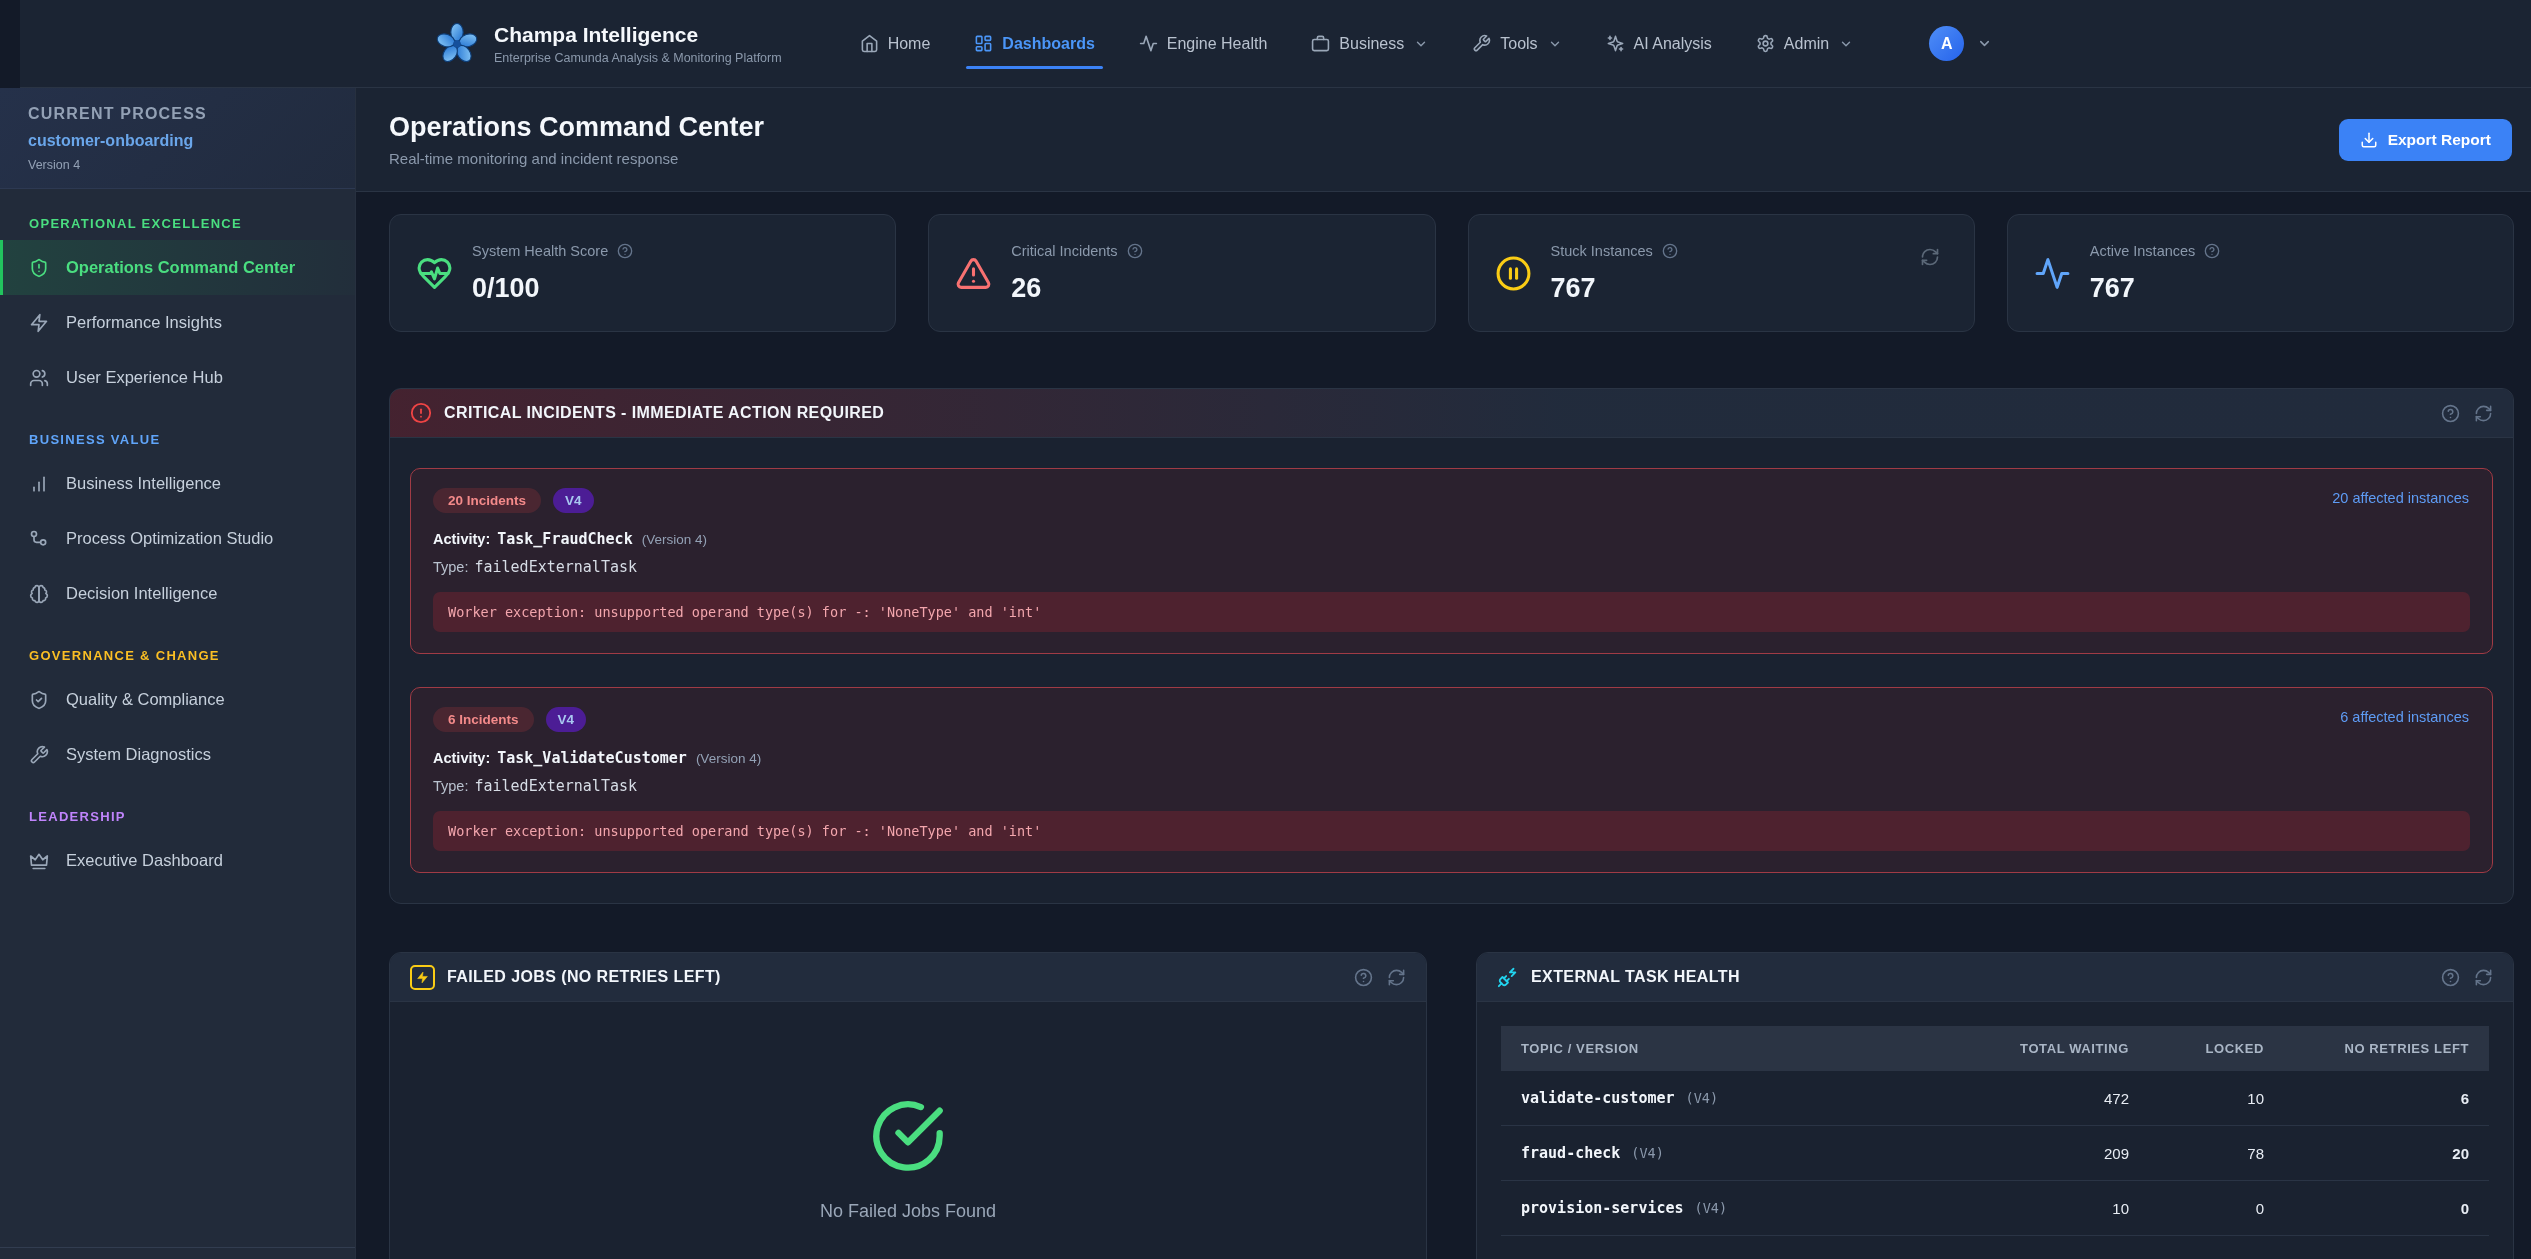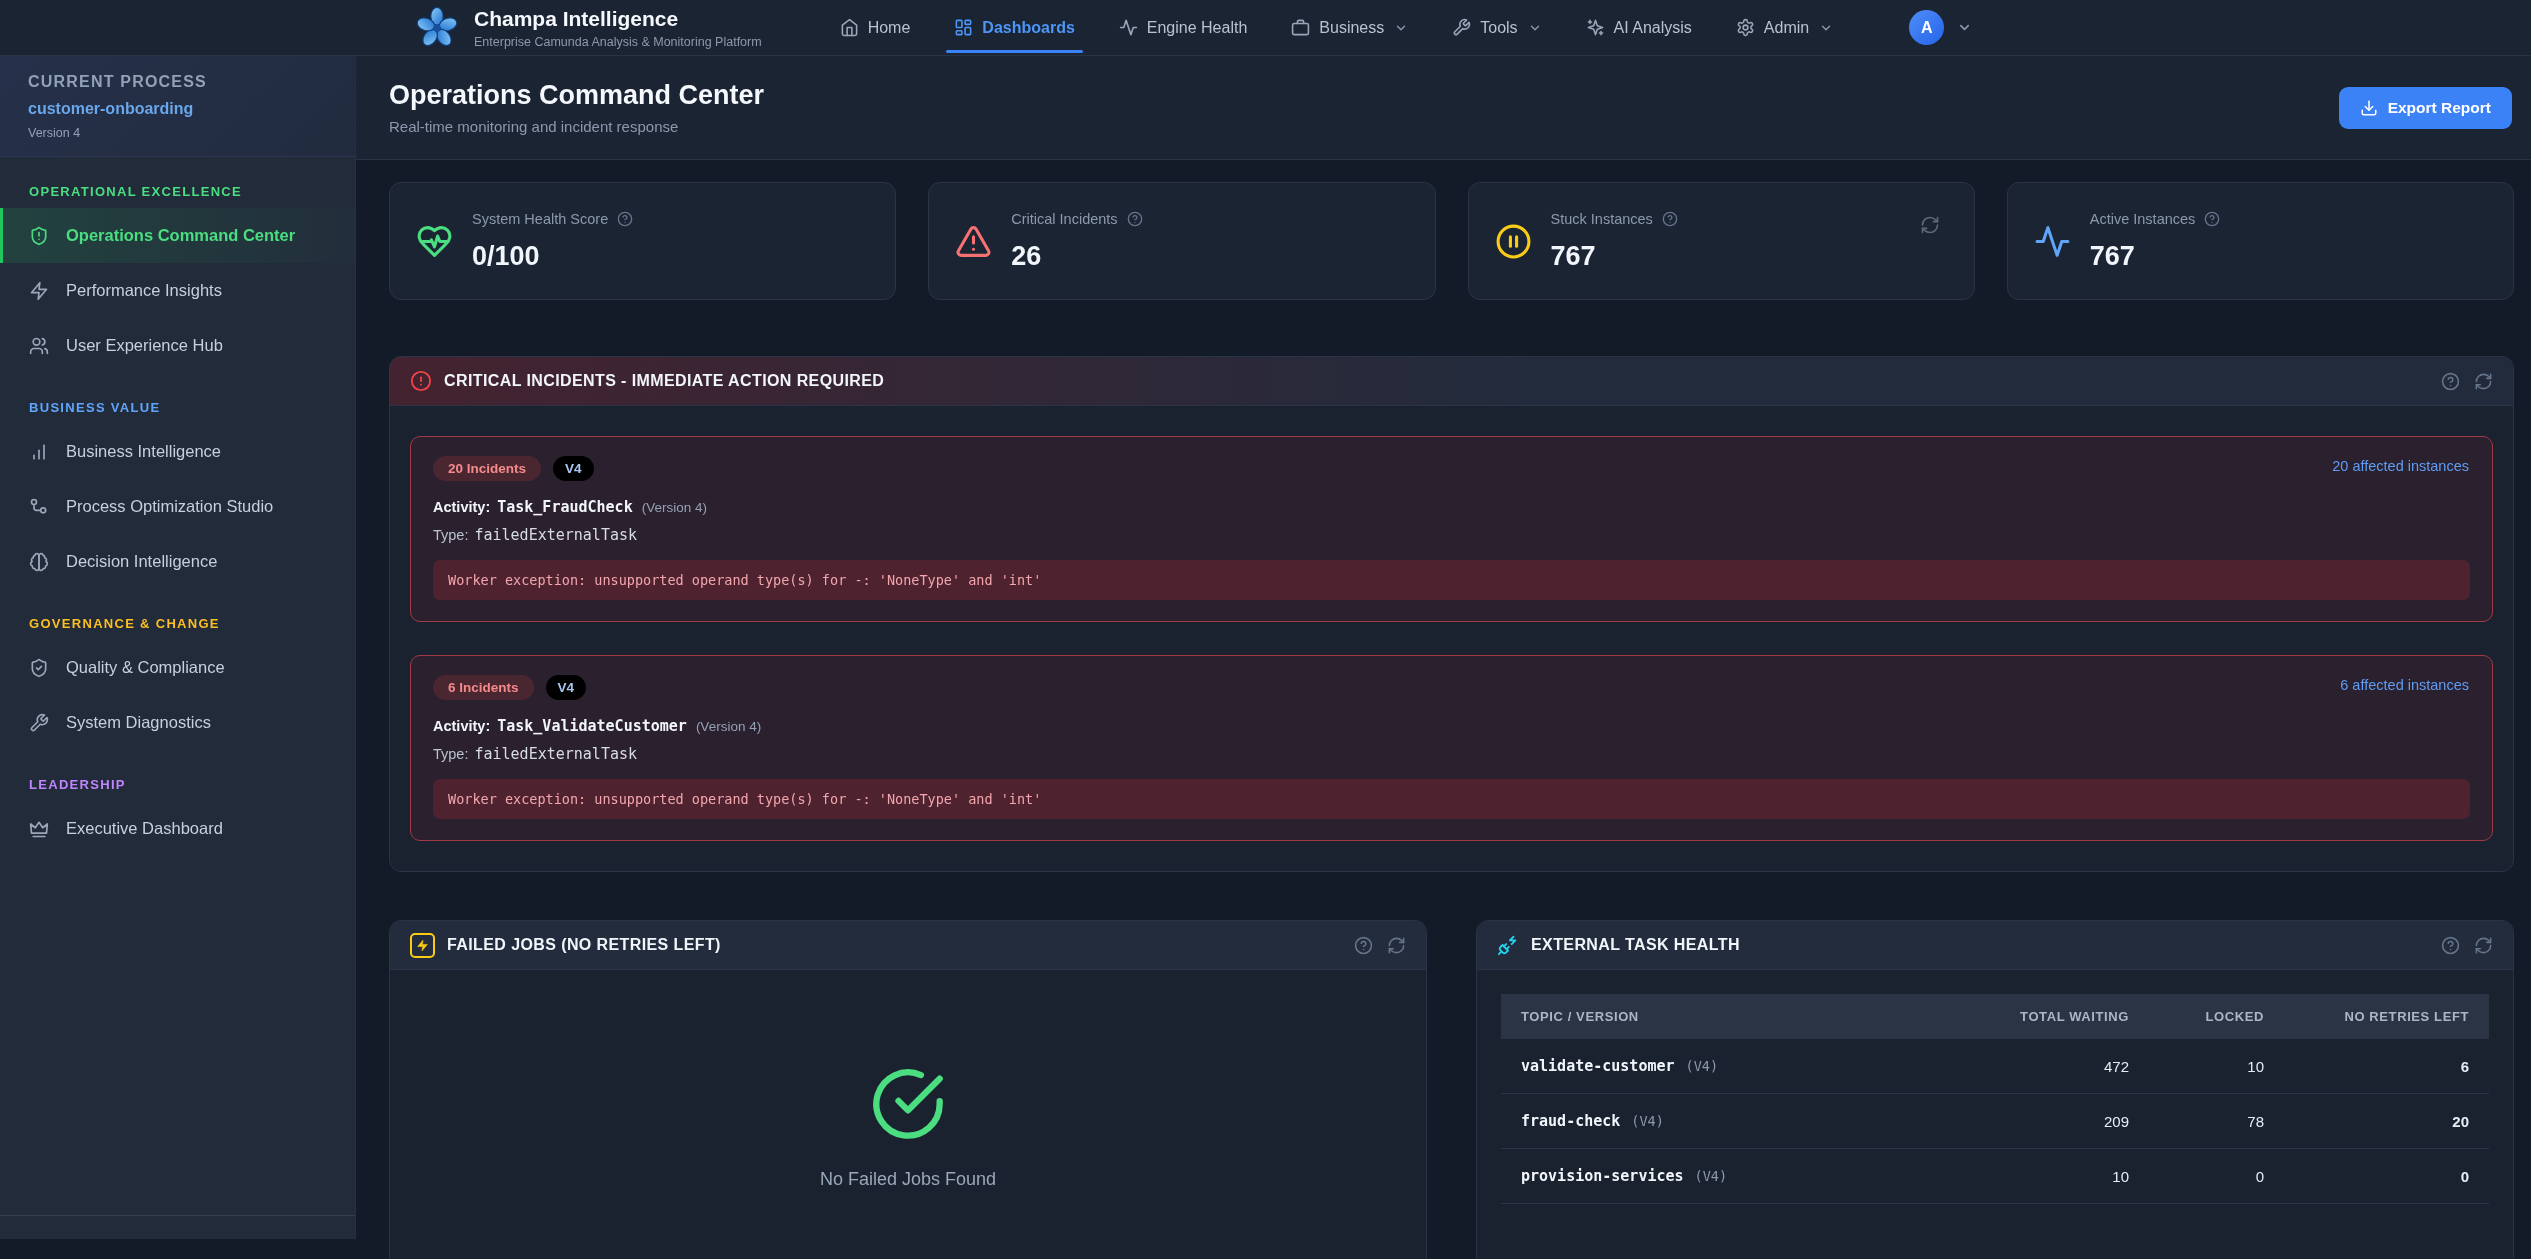--- a/index.html
+++ b/index.html
@@ -6,22 +6,22 @@
   html,body { width:2531px; height:1259px; overflow:hidden; }
   body {
     font-family:"Liberation Sans","DejaVu Sans",sans-serif;
     background:#131a28; color:#e8edf4;
   }
   .mono { font-family:"DejaVu Sans Mono","Liberation Mono",monospace; }
   svg { display:block; }
 
   
   .topbar {
-    height:56px; background:#1b2433; border-bottom:1px solid #2a3444;
-    display:flex; align-items:center; padding-left:415px;
+    height:88px; background:#1b2433; border-bottom:1px solid #2a3444;
+    display:flex; align-items:center; padding-left:415px;margin-left:20px;
   }
   .brand { display:flex; align-items:center; gap:15px; }
   .brand-text .brand-title { font-size:21px; font-weight:700; color:#f5f8fc; }
   .brand-text .brand-sub { font-size:12.5px; color:#8b99ac; margin-top:4px; }
   .topnav { display:flex; align-items:center; margin-left:56px; height:76px; }
   .nav-item {
     display:flex; align-items:center; gap:9px; color:#b9c2cf; font-size:16px;
     height:76px; padding:0 22px; position:relative; cursor:pointer; white-space:nowrap;
   }
   .nav-item .nav-ico { color:#9aa7b8; }
@@ -118,21 +118,21 @@
   .incident-card {
     position:relative; background:#2b212e; border:1px solid #a03b45;
     border-radius:10px; padding:19px 22px 21px;
   }
   .badges { display:flex; align-items:center; gap:12px; }
   .badge-count {
     background:rgba(239,68,68,0.16); color:#f48a8a; padding:5px 15px;
     border-radius:999px; font-size:13.5px; font-weight:600;
   }
   .badge-version {
-    background:#000000; color:#a8c7f0; padding:5px 12px;
+    background:#4c1d95; color:#a8c7f0; padding:5px 12px;
     border-radius:999px; font-size:13.5px; font-weight:700;
   }
   .affected-link { position:absolute; top:21px; right:23px; color:#5e9cf5; font-size:14.5px; cursor:pointer; }
   .incident-activity { margin-top:17px; font-size:14.5px; color:#f2f6fb; }
   .incident-activity .act-label { font-weight:700; }
   .incident-activity .act-name { font-weight:700; font-size:15px; margin-left:7px; }
   .incident-activity .act-version { color:#93a1b5; font-size:13.5px; margin-left:9px; }
   .incident-type { margin-top:10px; font-size:14.5px; color:#b9c2cf; }
   .incident-type .type-value { font-size:15px; color:#d7dde6; margin-left:6px; }
   .error-box {

